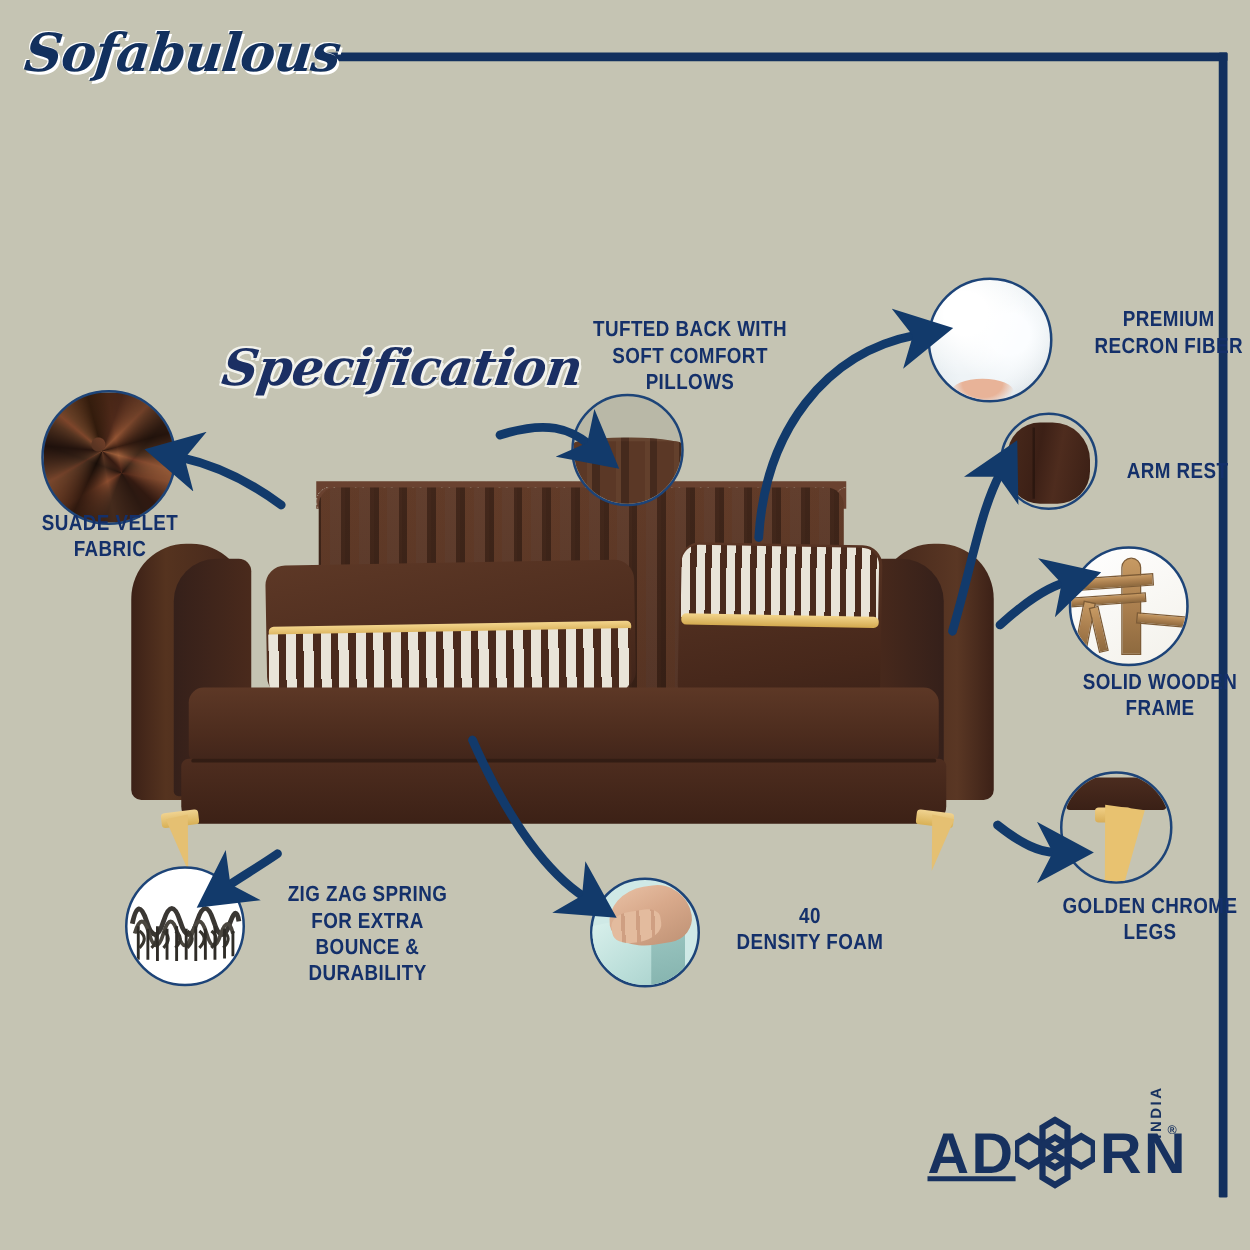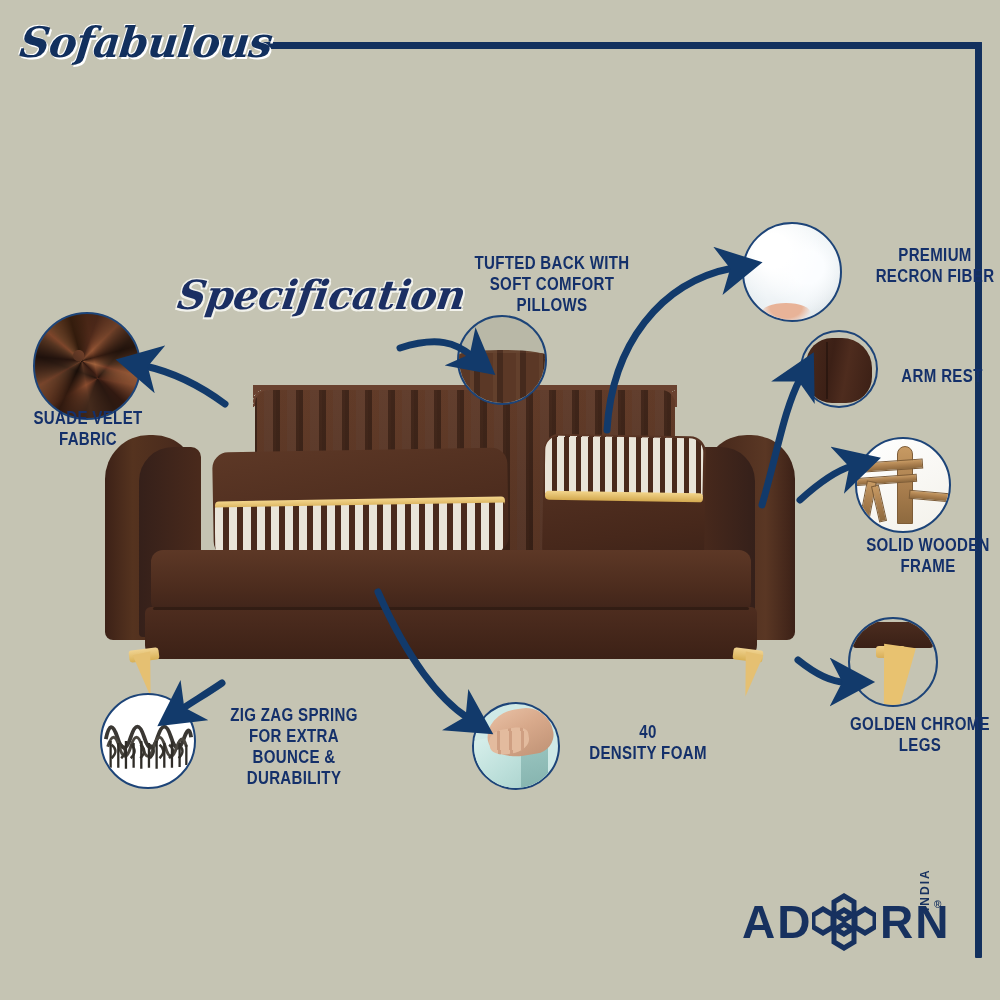--- a/index.html
+++ b/index.html
@@ -458,21 +458,21 @@
 
       <path d="M798,660 C818,676 832,682 845,682"></path>
 
       <path d="M222,683 C206,694 192,702 182,709"></path>
 
       <path d="M378,592 C408,660 440,700 468,718"></path>
     </g>
   </svg>
 
   <div id="logo">
-    <span class="adorn-txt" style="left:0;">AD</span>
+    <span class="adorn-txt" style="left:0;text-decoration:underline;">AD</span>
     <span class="adorn-txt" style="left:138px;">RN</span>
     <svg id="honeycomb" viewBox="0 0 64 60">
       <g fill="none" stroke="#17315f" stroke-width="5">
         <polygon points="32,3 42,9 42,21 32,27 22,21 22,9"></polygon>
         <polygon points="32,31 42,37 42,49 32,55 22,49 22,37"></polygon>
         <polygon points="11,16 21,22 21,34 11,40 1,34 1,22"></polygon>
         <polygon points="53,16 63,22 63,34 53,40 43,34 43,22"></polygon>
       </g>
       <g fill="none" stroke="#17315f" stroke-width="5">
         <polygon points="32,17 42,23 42,35 32,41 22,35 22,23"></polygon>

